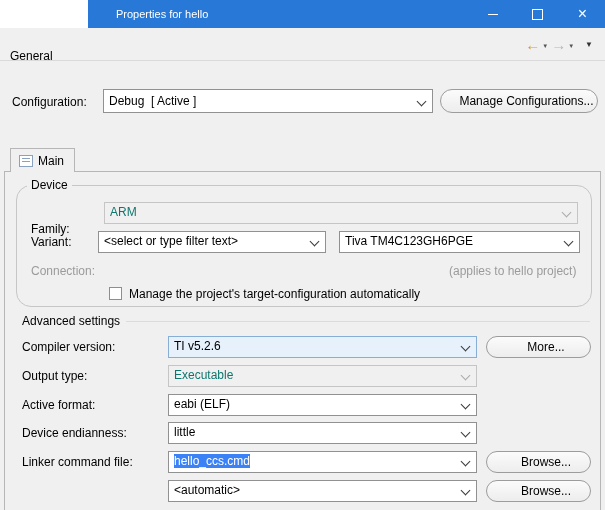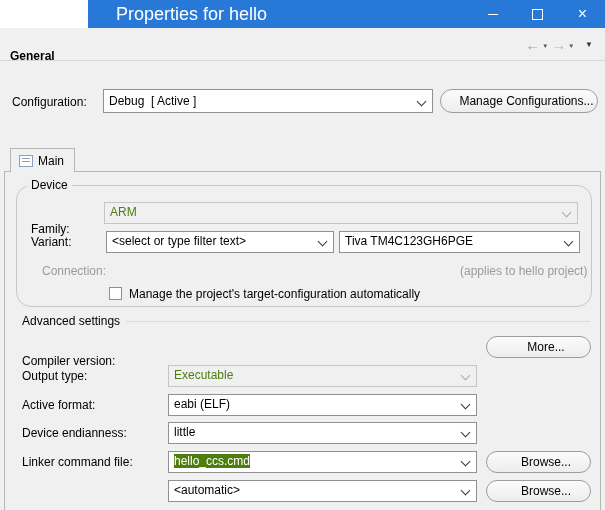--- a/index.html
+++ b/index.html
@@ -3,50 +3,50 @@
 <meta charset="utf-8">
 <style>
   html,body{margin:0;padding:0;background:#fff;}
   .window{position:relative;width:605px;height:510px;background:#f0f0f0;
           font-family:"Liberation Sans",sans-serif;font-size:12px;color:#000;overflow:hidden;}
 
   
   .titlebar{position:absolute;left:0;top:0;width:605px;height:28px;background:#fff;}
   .titlebar-fill{position:absolute;left:88px;top:0;right:0;height:28px;background:#2878d8;
                  display:flex;align-items:center;}
-  .window-title{margin-left:28px;color:#fff;font-size:18px;white-space:pre;}
+  .window-title{margin-left:28px;color:#fff;font-size:11px;white-space:pre;}
   .win-controls{position:absolute;right:0;top:0;height:28px;display:flex;}
   .win-btn{width:45px;height:28px;display:flex;align-items:center;justify-content:center;color:#fff;}
   .icon-min{width:10px;height:1px;background:#fff;}
   .icon-max{width:9px;height:9px;border:1px solid #fff;}
   .icon-close{font-size:16px;line-height:1;}
 
   
   .header{position:absolute;left:0;top:28px;width:605px;height:33px;border-bottom:1px solid #dadada;
           display:flex;align-items:center;box-sizing:border-box;}
-  .page-title{margin-left:10px;font-weight:bold;margin-top:24px;}
+  .page-title{margin-left:10px;font-weight:normal;margin-top:24px;}
   .nav{position:absolute;right:12px;top:0;height:33px;display:flex;align-items:center;gap:3px;}
   .navbtn{display:flex;align-items:center;gap:2px;}
   .arrow-back{color:#d89a2e;font-size:15px;font-weight:bold;}
   .arrow-fwd{color:#b7b7b7;font-size:15px;font-weight:bold;}
   .dd{font-size:6px;color:#555;margin-top:3px;}
   .viewmenu{font-size:8px;color:#333;margin-left:8px;}
 
   
   .lbl{position:absolute;white-space:pre;}
-  .lbl.dim{color:#9b9b9b;margin-left:11px;}
+  .lbl.dim{color:#9b9b9b;}
   .combo{position:absolute;height:22px;background:#fff;border:1px solid #919191;box-sizing:border-box;}
   .combo .txt{position:absolute;left:5px;top:2px;white-space:pre;}
   .combo .chev{position:absolute;right:7px;top:6px;width:6px;height:6px;
                border-right:1px solid #3a3a3a;border-bottom:1px solid #3a3a3a;transform:rotate(45deg);}
   .combo.disabled{background:#f0f0f0;border-color:#c5c5c5;}
-  .combo.disabled .txt{color:#4d7c0f;}
+  .combo.disabled .txt{color:#0f766e;}
   .combo.disabled .chev{border-color:#ababab;}
   .combo.hl{background:#e6f1fb;border-color:#87aed4;}
-  .sel{background:#4d7c0f;color:#fff;}
+  .sel{background:#3b82f6;color:#fff;}
   .btn{position:absolute;height:22px;box-sizing:border-box;background:linear-gradient(#fbfbfb,#ededed);
        border:1px solid #9c9c9c;border-radius:12px;text-align:center;line-height:20px;padding-left:15px;}
 
   
   .cfg-lbl{left:12px;top:95px;}
   .cfg-combo{left:103px;top:89px;width:330px;height:24px;padding-left:39px;}
   .cfg-combo .txt{top:4px;}
   .cfg-combo .chev{top:8px;}
   .cfg-btn{left:440px;top:89px;width:158px;height:24px;line-height:22px;}
 
@@ -60,33 +60,33 @@
   .panel{position:absolute;left:4px;top:171px;width:597px;height:339px;border:1px solid #b6b6b6;
          border-bottom:none;box-sizing:border-box;}
 
   
   .group{position:absolute;left:16px;top:185px;width:574px;height:120px;
          border:1px solid #c6c6c6;border-radius:15px;}
   .group-title{position:absolute;left:10px;top:-8px;background:#f0f0f0;padding:0 4px;}
   .fam-lbl{left:14px;top:36px;}
   .fam-combo{left:87px;top:16px;width:474px;}
   .var-lbl{left:14px;top:49px;}
-  .var-filter{left:89px;top:45px;width:228px;}
+  .var-filter{left:81px;top:45px;width:228px;}
   .var-device{left:322px;top:45px;width:241px;}
   .con-lbl{left:14px;top:78px;}
   .con-combo{left:87px;top:74px;width:338px;}
   .con-note{left:432px;top:78px;}
   .cb{position:absolute;left:92px;top:101px;width:13px;height:13px;background:#fff;
       border:1px solid #8e8e8e;box-sizing:border-box;}
   .cb-lbl{left:112px;top:101px;}
 
   
   .adv-title{position:absolute;left:22px;top:314px;}
   .adv-line{position:absolute;left:126px;top:321px;width:464px;height:1px;background:#dcdcdc;}
-  .r0-lbl{left:22px;top:354px;} .r0-combo{left:168px;top:336px;width:309px;} .r0-btn{left:486px;top:336px;width:105px;}
+  .r0-lbl{left:22px;top:340px;} .r0-combo{left:168px;top:336px;width:309px;} .r0-btn{left:486px;top:336px;width:105px;}
   .r1-lbl{left:22px;top:369px;} .r1-combo{left:168px;top:365px;width:309px;}
   .r2-lbl{left:22px;top:398px;} .r2-combo{left:168px;top:394px;width:309px;}
   .r3-lbl{left:22px;top:426px;} .r3-combo{left:168px;top:422px;width:309px;}
   .r4-lbl{left:22px;top:455px;} .r4-combo{left:168px;top:451px;width:309px;} .r4-btn{left:486px;top:451px;width:105px;}
   .r5-lbl{left:22px;top:484px;} .r5-combo{left:168px;top:480px;width:309px;} .r5-btn{left:486px;top:480px;width:105px;}
 </style>
 </head>
 <body>
 
 <div class="window">
@@ -159,20 +159,24 @@
     <span class="lbl dim con-note">(applies to hello project)</span>
 
     <span class="cb"></span>
     <span class="lbl cb-lbl">Manage the project's target-configuration automatically</span>
   </div>
 
   <span class="adv-title">Advanced settings</span>
   <span class="adv-line"></span>
 
   <span class="lbl r0-lbl">Compiler version:</span>
+  <div class="combo hl r0-combo">
+    <span class="txt">TI v5.2.6</span>
+    <span class="chev"></span>
+  </div>
   <div class="btn r0-btn">More...</div>
 
   <span class="lbl r1-lbl">Output type:</span>
   <div class="combo disabled r1-combo">
     <span class="txt">Executable</span>
     <span class="chev"></span>
   </div>
 
   <span class="lbl r2-lbl">Active format:</span>
   <div class="combo r2-combo">

